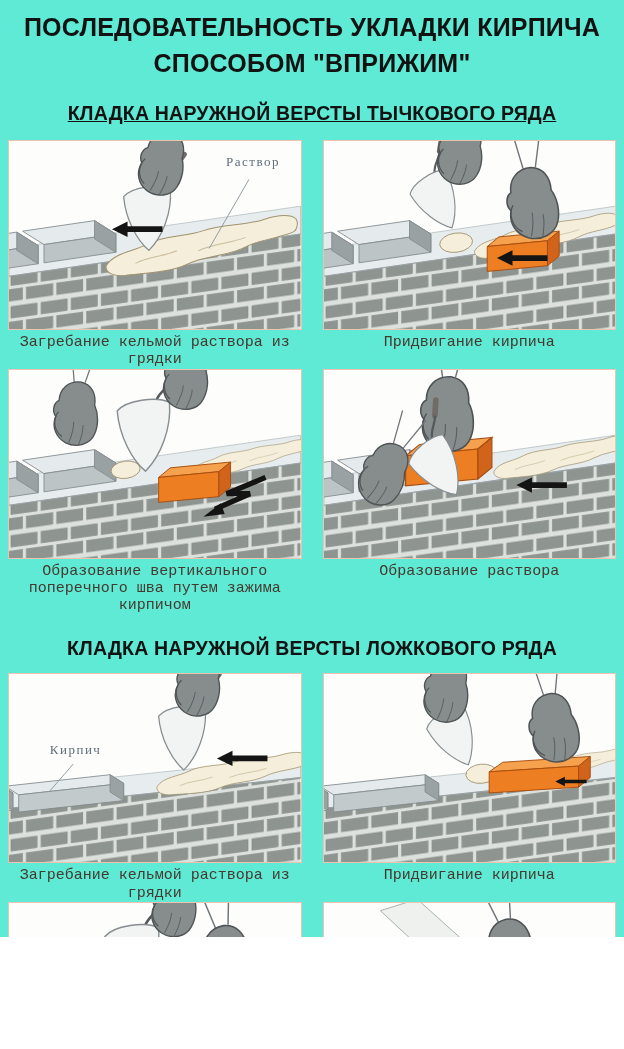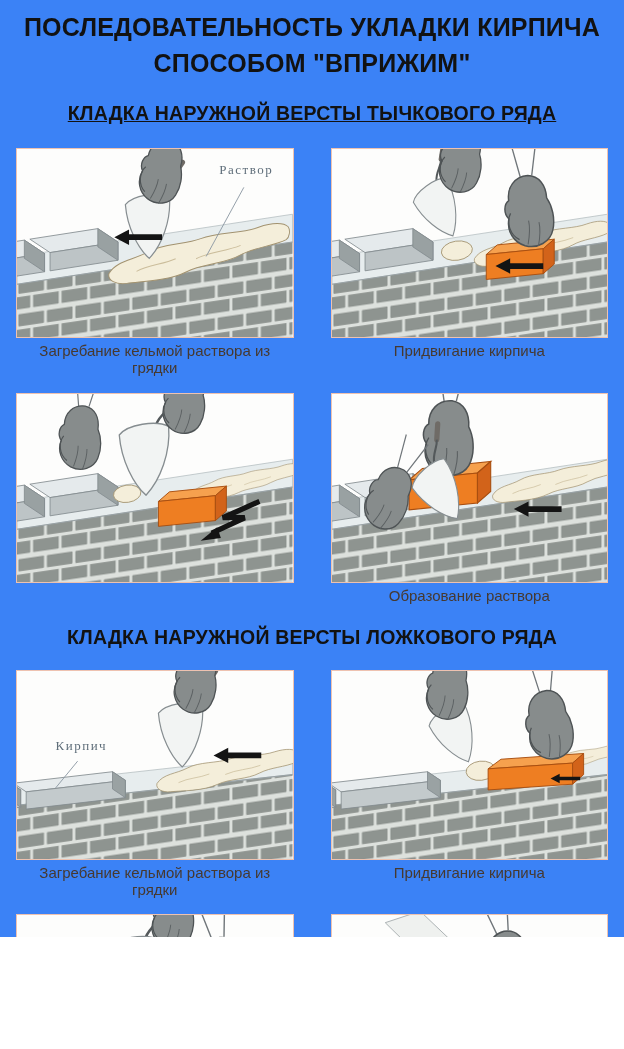--- a/index.html
+++ b/index.html
@@ -2,46 +2,46 @@
 <html><head>
 <meta charset="utf-8">
 <style>
   * { margin:0; padding:0; box-sizing:border-box; }
   html,body { width:624px; }
   body {
     width:624px; height:1049px; overflow:hidden;
     background:#ffffff;
     font-family:"Liberation Sans", sans-serif;
   }
-  .page { width:624px; height:937px; position:relative; overflow:hidden; background:#3b82f6; }
+  .page { width:624px; height:937px; position:relative; overflow:hidden; background:#5eead4; }
   .title {
     margin:10px 16px 0; text-align:center;
     font-size:25px; line-height:1.42; font-weight:bold; color:#121212;
     letter-spacing:0.2px;
   }
   .section-heading {
     text-align:center; font-size:19.5px; font-weight:bold; color:#121212;
     letter-spacing:0.2px;
   }
   .heading-1 { margin-top:21px;text-decoration:underline; }
-  .heading-2 { margin-top:8px; }
+  .heading-2 { margin-top:23px; }
   .grid {
     display:grid; grid-template-columns:1fr 1fr; column-gap:21px;
     padding:0 8px; margin-top:15px;
   }
   .grid-2 { margin-top:13px; }
-  figure { margin:8px; }
+  figure { margin:0; }
   .panel {
     position:relative; height:190px; overflow:hidden;
     border:1px solid #eec2b0; background:#fdfdfc;
   }
   .panel svg { display:block; width:100%; height:100%; }
   figcaption {
     min-height:27px; padding-top:4px;
-    font-family:Liberation Sans, sans-serif;
+    font-family:Liberation Mono, monospace;
     font-size:15px; line-height:1.15; text-align:center; color:#463930;
   }
   .anno {
     position:absolute; font-family:"Liberation Serif", serif;
     font-size:13px; color:#5f6e7a; letter-spacing:1.5px;
   }
   .anno-rastvor { right:7%; top:7%; }
   .anno-kirpich { left:14%; top:36%; }
   .leader { stroke:#8e9aa4; stroke-width:1; }
   .mortar { fill:#f4eeda; stroke:#a2926f; stroke-width:0.9; }
@@ -173,20 +173,21 @@
           <use href="#wallA"></use>
           <use href="#blob" transform="translate(188,86) rotate(-8) scale(0.6)"></use>
           <ellipse class="mortar" cx="120" cy="104" rx="15" ry="9" transform="rotate(-8 120 104)"></ellipse>
           <use href="#brickH" transform="translate(154,94)"></use>
           <use href="#trowel" transform="translate(136,36) scale(1.12)"></use>
           <use href="#glove" transform="translate(160,-34) rotate(14)"></use>
           <use href="#glove" transform="translate(42,6) rotate(8)"></use>
           <use href="#zig" transform="translate(214,112)"></use>
         </svg>
       </div>
+      <figcaption>Образование вертикального поперечного шва путем зажима кирпичом</figcaption>
     </figure>
 
     <figure>
       <div class="panel">
         <svg viewBox="0 0 300 196" preserveAspectRatio="none">
           <use href="#wallA"></use>
           <use href="#blob" transform="translate(172,84) rotate(-8) scale(0.72)"></use>
           <use href="#brickH" transform="translate(84,68) scale(1.2)"></use>
           <use href="#glove" transform="translate(92,2) scale(1.18) rotate(4)"></use>
           <use href="#trowel" transform="translate(102,82) rotate(-32) scale(0.95)"></use>

